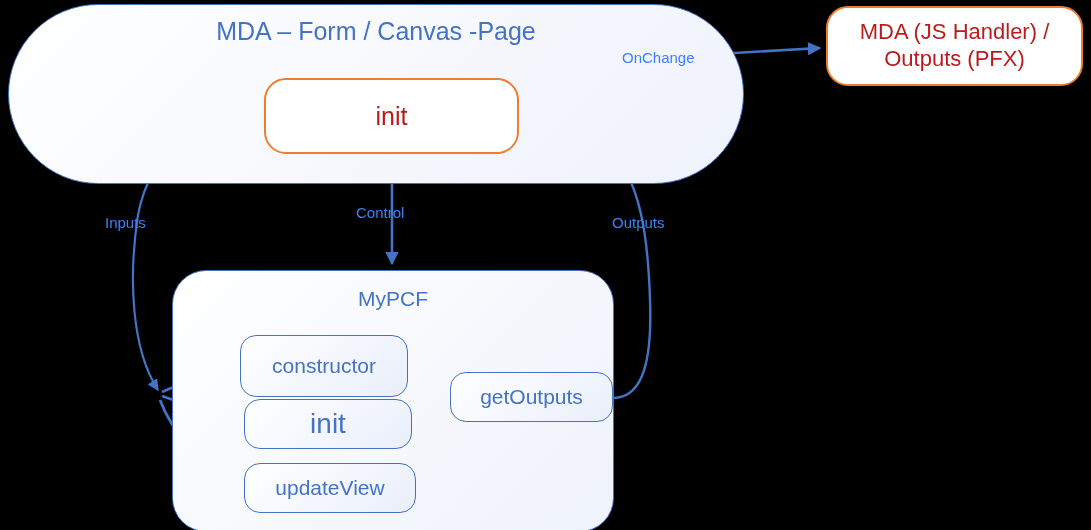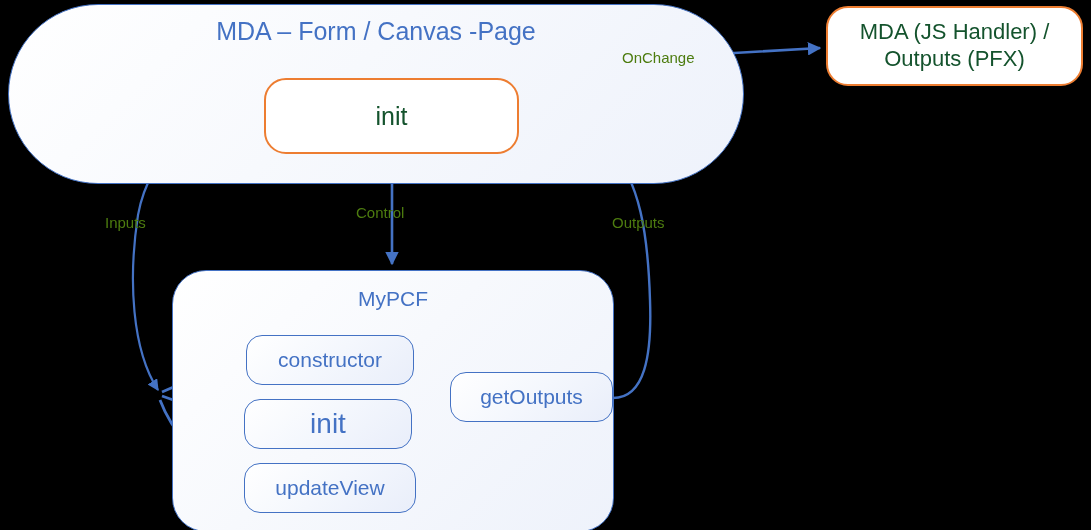--- a/index.html
+++ b/index.html
@@ -67,21 +67,21 @@
     position: absolute;
     box-sizing: border-box;
     display: flex;
     align-items: center;
     justify-content: center;
     white-space: nowrap;
   }
   .node-orange {
     border: 2px solid #ED7D31;
     background: #ffffff;
-    color: #14532d;
+    color: #b91c1c;
     border-radius: 22px;
   }
   .node-blue {
     border: 1.6px solid #4472C4;
     background: linear-gradient(140deg, #ffffff 0%, #f4f7fd 50%, #e9eefa 100%);
     color: #4472C4;
     border-radius: 16px;
   }
 
   .node-field {
@@ -96,24 +96,24 @@
     top: 6px;
     width: 257px;
     height: 80px;
     font-size: 22px;
     border-radius: 22px;
     flex-direction: column;
     line-height: 1.22;
     text-align: center;
   }
   .node-constructor {
-    left: 246px;
+    left: 240px;
     top: 335px;
     width: 168px;
-    height: 50px;
+    height: 62px;
     font-size: 21px;
   }
   .node-init {
     left: 244px;
     top: 399px;
     width: 168px;
     height: 50px;
     font-size: 28px;
   }
   .node-updateview {
@@ -127,21 +127,21 @@
     left: 450px;
     top: 372px;
     width: 163px;
     height: 50px;
     font-size: 21px;
   }
 
   
   .edge-label {
     position: absolute;
-    color: #4d7c0f;
+    color: #3b82f6;
     font-size: 15px;
     white-space: nowrap;
   }
   .label-onchange { left: 622px; top: 49px; }
   .label-inputs   { left: 105px; top: 214px; }
   .label-control  { left: 356px; top: 204px; }
   .label-outputs  { left: 612px; top: 214px; }
 </style>
 </head>
 <body>

